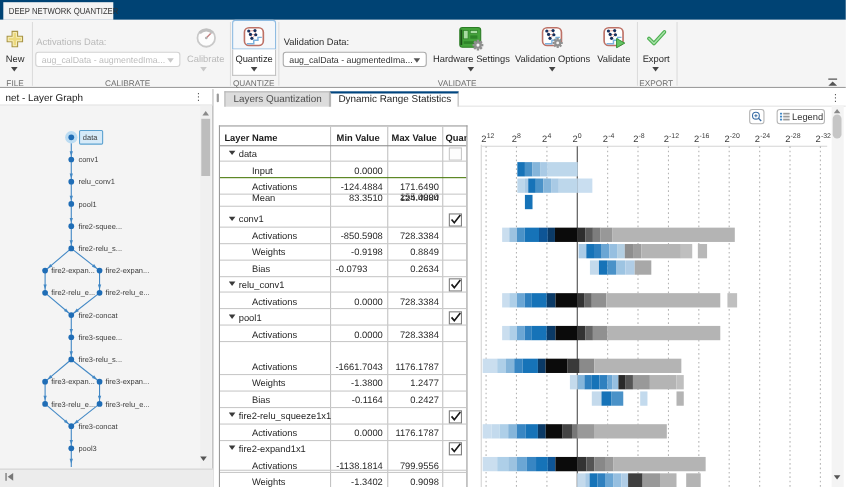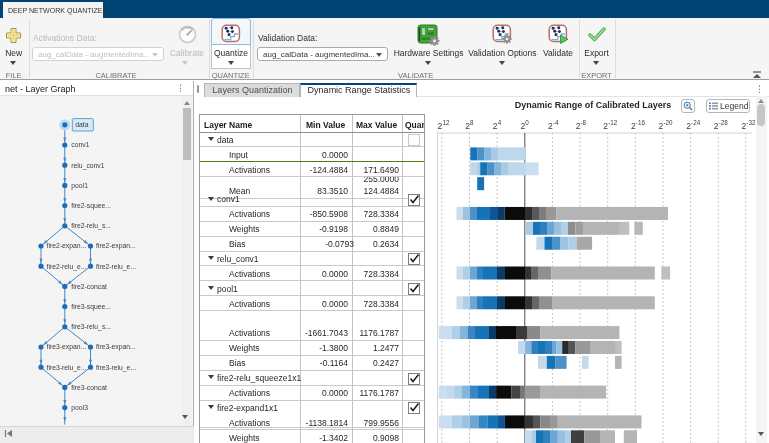--- a/index.html
+++ b/index.html
@@ -243,21 +243,21 @@
       <div style="position:absolute;left:0;top:32.39px;width:100%;height:14.89px;border-bottom:1px solid #4d7c0f;box-sizing:border-box;font-size:8.5px;color:#262626;">
         <span style="position:absolute;left:29px;top:2.4px;white-space:nowrap;">Input</span>
         <span style="position:absolute;left:101px;width:47px;top:2.4px;text-align:right;">0.0000</span>
         <span style="position:absolute;left:153px;width:46px;top:2.4px;text-align:right;margin-top:24px;">255.0000</span>
       </div>
       <div style="position:absolute;left:0;top:47.28px;width:100%;height:14.89px;border-bottom:1px solid #c9c9c9;box-sizing:border-box;font-size:8.5px;color:#262626;">
         <span style="position:absolute;left:29px;top:2.4px;white-space:nowrap;">Activations</span>
         <span style="position:absolute;left:101px;width:47px;top:2.4px;text-align:right;">-124.4884</span>
         <span style="position:absolute;left:153px;width:46px;top:2.4px;text-align:right;">171.6490</span>
       </div>
-      <div style="position:absolute;left:0;top:69px;width:100%;height:14.89px;border-bottom:1px solid #c9c9c9;box-sizing:border-box;font-size:8.5px;color:#262626;">
+      <div style="position:absolute;left:0;top:58px;width:100%;height:14.89px;border-bottom:1px solid #c9c9c9;box-sizing:border-box;font-size:8.5px;color:#262626;">
         <span style="position:absolute;left:29px;top:2.4px;white-space:nowrap;">Mean</span>
         <span style="position:absolute;left:101px;width:47px;top:2.4px;text-align:right;">83.3510</span>
         <span style="position:absolute;left:153px;width:46px;top:2.4px;text-align:right;">124.4884</span>
       </div>
       <div style="position:absolute;left:0;top:77.06px;width:100%;height:14.89px;border-bottom:1px solid #c9c9c9;box-sizing:border-box;font-size:8.5px;color:#262626;">
         <span style="position:absolute;left:8px;top:4.6px;width:0;height:0;border-left:3.5px solid transparent;border-right:3.5px solid transparent;border-top:4.5px solid #3a3a3a;"></span>
         <span style="position:absolute;left:17px;top:2.4px;white-space:nowrap;">conv1</span>
         <span style="position:absolute;left:208px;top:1.8px;width:10px;height:10px;border:1px solid #7f7f7f;background:#fff;"></span>
         <svg style="position:absolute;left:208px;top:0.8px;" width="13" height="13" viewBox="0 0 13 13">
           <path d="M2.5 6.5 L5 9.5 L10.5 2.5" stroke="#1a1a1a" stroke-width="1.5" fill="none"></path>
@@ -268,21 +268,21 @@
         <span style="position:absolute;left:101px;width:47px;top:2.4px;text-align:right;">-850.5908</span>
         <span style="position:absolute;left:153px;width:46px;top:2.4px;text-align:right;">728.3384</span>
       </div>
       <div style="position:absolute;left:0;top:106.84px;width:100%;height:14.89px;border-bottom:1px solid #c9c9c9;box-sizing:border-box;font-size:8.5px;color:#262626;">
         <span style="position:absolute;left:29px;top:2.4px;white-space:nowrap;">Weights</span>
         <span style="position:absolute;left:101px;width:47px;top:2.4px;text-align:right;">-0.9198</span>
         <span style="position:absolute;left:153px;width:46px;top:2.4px;text-align:right;">0.8849</span>
       </div>
       <div style="position:absolute;left:0;top:121.73px;width:100%;height:14.89px;border-bottom:1px solid #c9c9c9;box-sizing:border-box;font-size:8.5px;color:#262626;">
         <span style="position:absolute;left:29px;top:2.4px;white-space:nowrap;">Bias</span>
-        <span style="position:absolute;left:107px;width:47px;top:2.4px;text-align:right;">-0.0793</span>
+        <span style="position:absolute;left:87px;width:47px;top:2.4px;text-align:right;">-0.0793</span>
         <span style="position:absolute;left:153px;width:46px;top:2.4px;text-align:right;">0.2634</span>
       </div>
       <div style="position:absolute;left:0;top:136.62px;width:100%;height:14.89px;border-bottom:1px solid #c9c9c9;box-sizing:border-box;font-size:8.5px;color:#262626;">
         <span style="position:absolute;left:8px;top:4.6px;width:0;height:0;border-left:3.5px solid transparent;border-right:3.5px solid transparent;border-top:4.5px solid #3a3a3a;"></span>
         <span style="position:absolute;left:17px;top:2.4px;white-space:nowrap;">relu_conv1</span>
         <span style="position:absolute;left:208px;top:1.8px;width:10px;height:10px;border:1px solid #7f7f7f;background:#fff;"></span>
         <svg style="position:absolute;left:208px;top:0.8px;" width="13" height="13" viewBox="0 0 13 13">
           <path d="M2.5 6.5 L5 9.5 L10.5 2.5" stroke="#1a1a1a" stroke-width="1.5" fill="none"></path>
         </svg>
       </div>
@@ -344,21 +344,20 @@
         <span style="position:absolute;left:29px;top:2.4px;white-space:nowrap;">Activations</span>
         <span style="position:absolute;left:101px;width:47px;top:2.4px;text-align:right;">-1138.1814</span>
         <span style="position:absolute;left:153px;width:46px;top:2.4px;text-align:right;">799.9556</span>
       </div>
       <div style="position:absolute;left:0;top:315.30px;width:100%;height:14.89px;border-bottom:1px solid #c9c9c9;box-sizing:border-box;font-size:8.5px;color:#262626;">
         <span style="position:absolute;left:29px;top:2.4px;white-space:nowrap;">Weights</span>
         <span style="position:absolute;left:101px;width:47px;top:2.4px;text-align:right;">-1.3402</span>
         <span style="position:absolute;left:153px;width:46px;top:2.4px;text-align:right;">0.9098</span>
       </div>
     </div>
-<span style="position:absolute;left:593.0px;top:99.5px;font-size:9px;color:#262626;font-weight:bold;white-space:nowrap;transform:translateX(-50%);">Dynamic Range of Calibrated Layers</span>
 <div style="position:absolute;left:681px;top:98.5px;width:14px;height:14px;border:1px solid #b5b5b5;border-radius:3px;background:#fff;box-sizing:border-box;"></div>
 <svg style="position:absolute;left:683px;top:100.5px;" width="10" height="10" viewBox="0 0 10 10">
       <circle cx="4.2" cy="4.2" r="3.1" fill="none" stroke="#3b6ea5" stroke-width="1"></circle>
       <line x1="4.2" y1="2.8" x2="4.2" y2="5.6" stroke="#3b6ea5" stroke-width="0.9"></line>
       <line x1="2.8" y1="4.2" x2="5.6" y2="4.2" stroke="#3b6ea5" stroke-width="0.9"></line>
       <line x1="6.5" y1="6.5" x2="9" y2="9" stroke="#3b6ea5" stroke-width="1.2"></line>
     </svg>
 <div style="position:absolute;left:705.5px;top:98.5px;width:44px;height:14px;border:1px solid #b5b5b5;border-radius:3px;background:#fff;box-sizing:border-box;"></div>
 <svg style="position:absolute;left:709px;top:101.5px;" width="9" height="8" viewBox="0 0 9 8">
       <rect x="0" y="0.5" width="2" height="1.6" fill="#4288c5"></rect>

